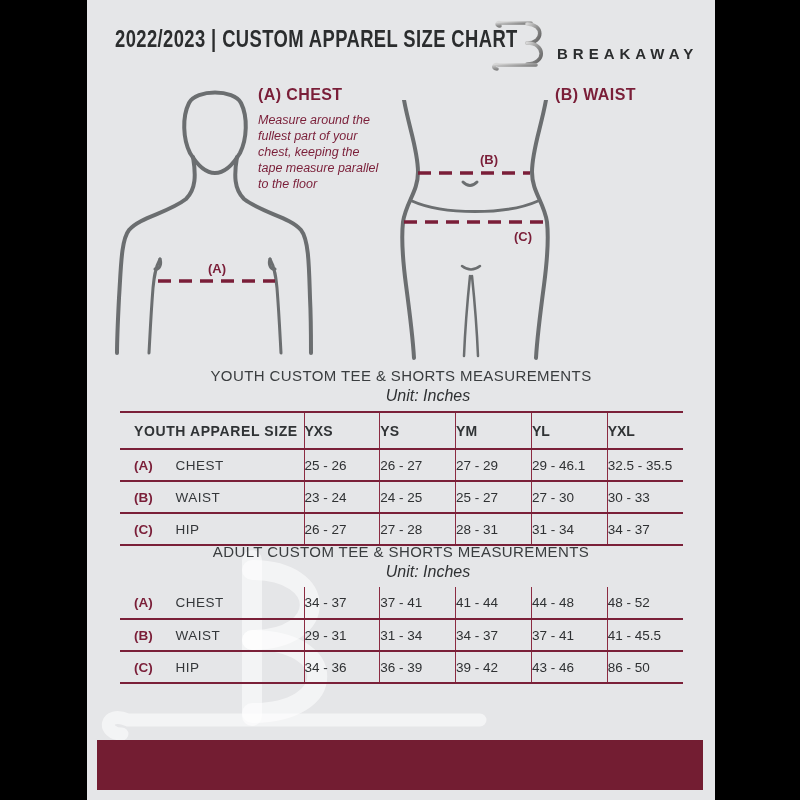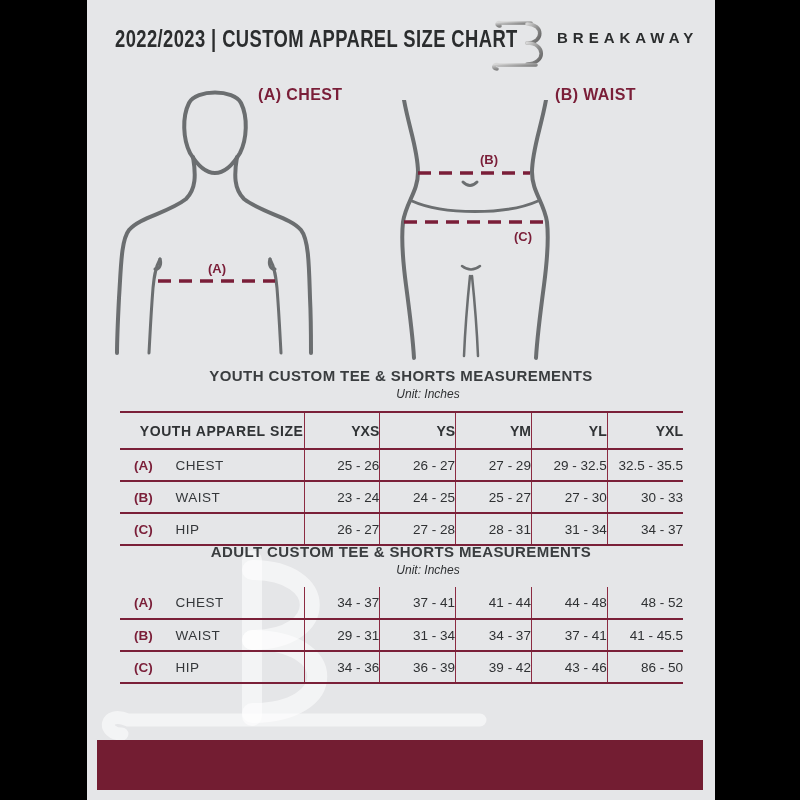--- a/index.html
+++ b/index.html
@@ -6,21 +6,21 @@
   html,body { width:800px; height:800px; }
   body { background:#000; position:relative; overflow:hidden;
          font-family:"Liberation Sans", sans-serif; }
   .page { position:absolute; left:87px; top:0; width:628px; height:800px;
           background:#e5e6e8; }
 
   
   .hdr-title { position:absolute; left:28px; top:26px; font-size:23px; font-weight:bold;
                color:#2b2d2e; letter-spacing:0.5px; transform:scaleX(0.80);
                transform-origin:left center; white-space:nowrap; z-index:2;}
-  .brand { position:absolute; left:470px; top:29px; font-size:15px; font-weight:bold;
+  .brand { position:absolute; left:470px; top:45px; font-size:15px; font-weight:bold;
            color:#2b2d2e; letter-spacing:5px; z-index:2;}
   .logo { position:absolute; left:404px; top:14px; z-index:2;}
 
   
   .fig { position:absolute; z-index:1; }
   .fig-upper { left:25px; top:83px; }
   .fig-lower { left:306px; top:100px; }
   .marker-label { font-size:13px; font-weight:bold; fill:#7a1e38;
                   font-family:"Liberation Sans",sans-serif; }
 
@@ -29,38 +29,38 @@
   .mblock h3 { font-size:16px; font-weight:bold; color:#7a1e38; letter-spacing:0.4px;
                margin-bottom:8px; white-space:nowrap; }
   .mblock p { font-size:12.5px; font-style:italic; color:#7a1e38; line-height:16px;
               white-space:pre-line; }
   .mb-chest { left:171px; top:86px; }
   .mb-waist { left:468px; top:86px; }
   .mb-hips  { left:468px; top:220px; }
 
   
   .sec-title { position:absolute; left:0; width:628px; text-align:center;
-               font-size:15px; font-weight:bold; color:#3a3d3f; letter-spacing:0.4px; z-index:1;}
+               font-size:15px; font-weight:normal; color:#3a3d3f; letter-spacing:0.4px; z-index:1;}
   .sec-unit  { position:absolute; left:0; width:682px; text-align:center;
-               font-size:12px; font-style:italic; color:#2f3133; z-index:1;}
+               font-size:16px; font-style:italic; color:#2f3133; z-index:1;}
 
   
   .size-table { position:absolute; left:33px; width:563px; border-collapse:collapse;
                 table-layout:fixed; z-index:1; }
   .size-table col.c0 { width:184px; }
   .size-table th, .size-table td { background:transparent; }
   .size-table tr { border-bottom:2px solid #7a2038; }
   .size-table tr.head-row { border-top:2px solid #7a2038; }
   .size-table th.szcol, .size-table td.val { border-left:1.5px solid #8c2b42;
-      text-align:right;margin-top:16px; }
+      text-align:left;margin-top:16px; }
   .size-table tr.head-row th { height:37px; font-size:14px; font-weight:bold; color:#303335; }
-  .size-table td { height:32px; font-size:13.5px; color:#2f3133;padding-left:8px; }
+  .size-table td { height:32px; font-size:13.5px; color:#2f3133; }
   .size-table .rowlabel-cell, .size-table .sizelabel-cell { text-align:left; padding-left:14px; }
   .size-table .sizelabel-cell { font-weight:normal; font-size:14.5px; color:#3a3d3f;
-      letter-spacing:0.6px;text-align:right; }
+      letter-spacing:0.6px; }
   .size-table .mk { color:#7a1e38; font-weight:bold; }
   .size-table .rl { color:#34373a; letter-spacing:0.5px;margin-left:19px; }
   .t-youth { top:411px; }
   .t-adult { top:587px; }
 
   
   .watermark { position:absolute; left:5px; top:548px; z-index:0; }
   .footer-bar { position:absolute; left:10px; top:740px; width:606px; height:50px;
                 background:#731d32; z-index:2; }
 </style>
@@ -122,20 +122,25 @@
       <path d="M 79,176 C 82,205 84,232 85,256" stroke-width="2.5"></path>
     </g>
     <path d="M 25,73 L 137,73" stroke="#7a1e38" stroke-width="3.5" stroke-dasharray="13 8"></path>
     <path d="M 11,122 L 155,122" stroke="#7a1e38" stroke-width="3.5" stroke-dasharray="13 8"></path>
     <text class="marker-label" x="96" y="64" text-anchor="middle">(B)</text>
     <text class="marker-label" x="130" y="141" text-anchor="middle">(C)</text>
   </svg>
 
   <div class="mblock mb-chest">
     <h3>(A) CHEST</h3>
+    <p>Measure around the
+fullest part of your
+chest, keeping the
+tape measure parallel
+to the floor</p>
   </div>
   <div class="mblock mb-waist">
     <h3>(B) WAIST</h3>
   </div>
 
   <div class="sec-title" style="top:367px">YOUTH CUSTOM TEE &amp; SHORTS MEASUREMENTS</div>
   <div class="sec-unit" style="top:387px">Unit: Inches</div>
 
   <table class="size-table t-youth">
     <colgroup>
@@ -156,21 +161,21 @@
       <th class="szcol">YXL</th>
     </tr>
     <tr>
       <td class="rowlabel-cell">
         <span class="mk">(A)</span>
         <span class="rl">CHEST</span>
       </td>
       <td class="val">25 - 26</td>
       <td class="val">26 - 27</td>
       <td class="val">27 - 29</td>
-      <td class="val">29 - 32.5</td>
+      <td class="val">29 - 46.1</td>
       <td class="val">32.5 - 35.5</td>
     </tr>
     <tr>
       <td class="rowlabel-cell">
         <span class="mk">(B)</span>
         <span class="rl">WAIST</span>
       </td>
       <td class="val">23 - 24</td>
       <td class="val">24 - 25</td>
       <td class="val">25 - 27</td>

